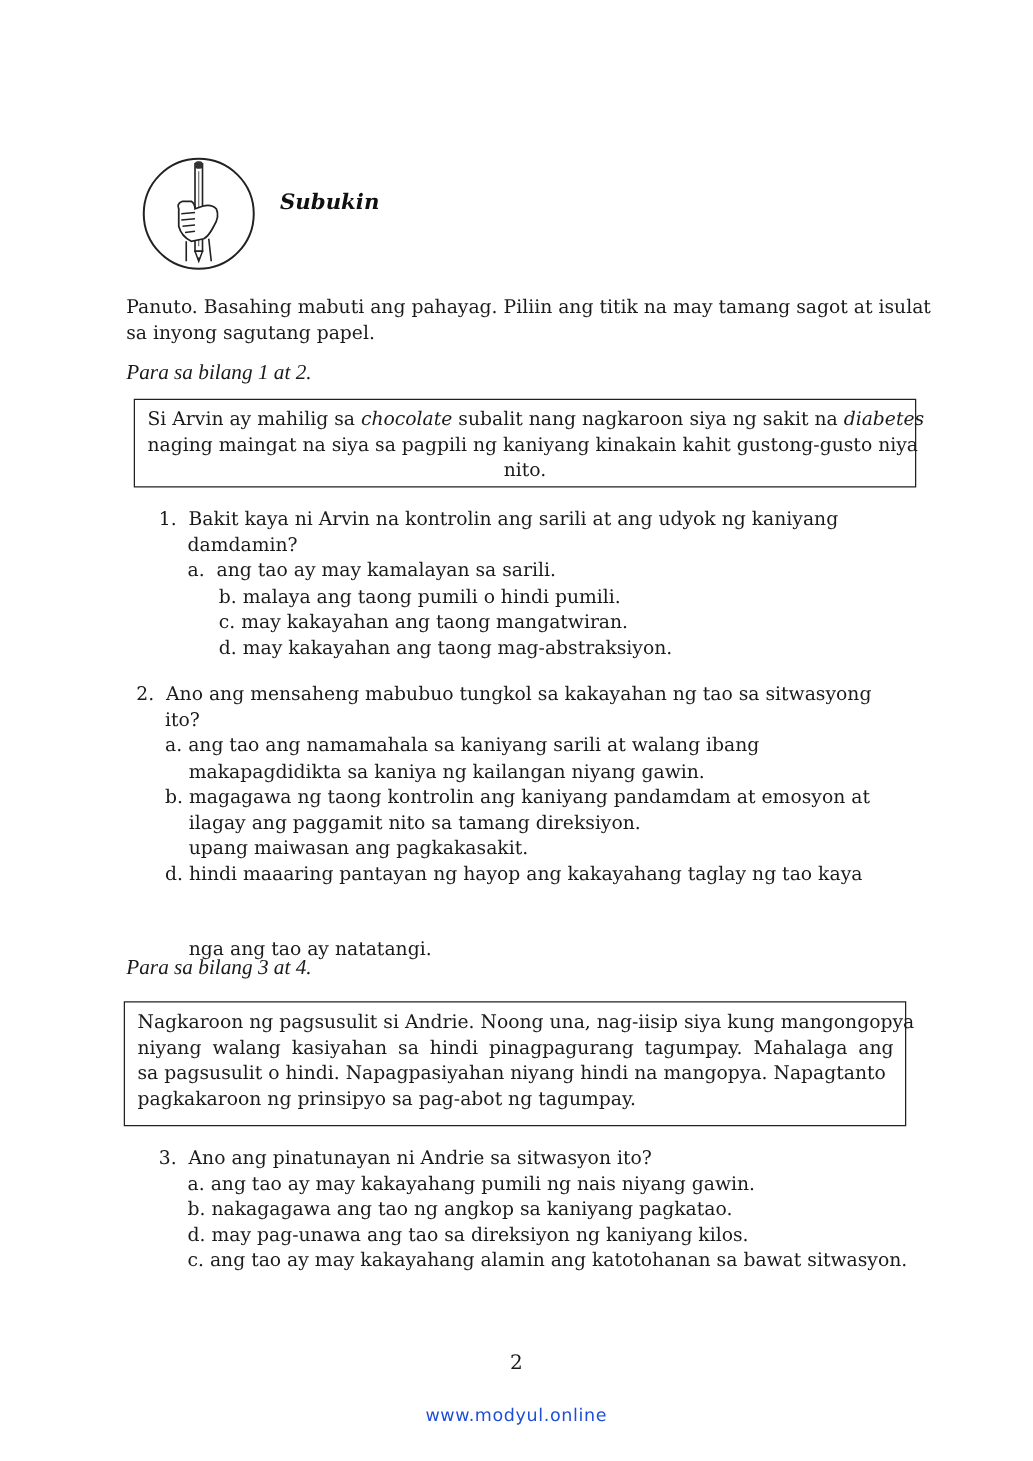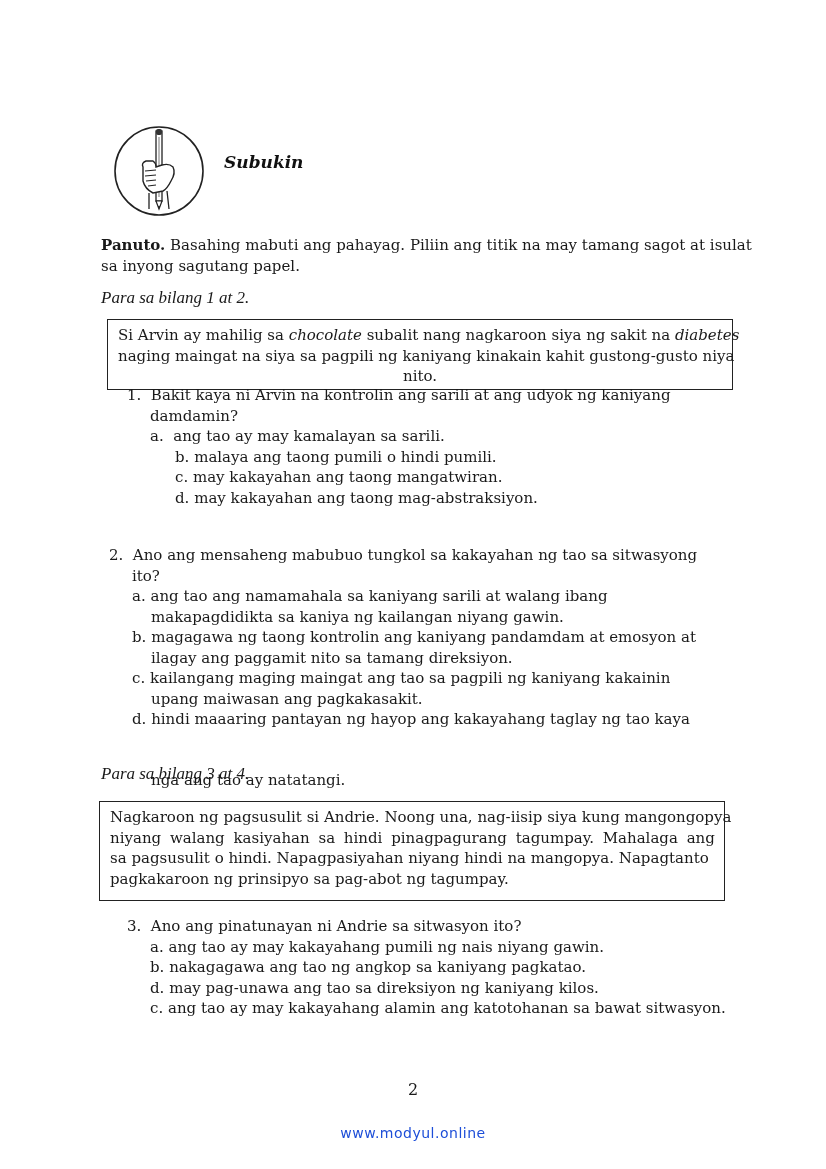--- a/index.html
+++ b/index.html
@@ -9,21 +9,21 @@
     color: #1a1a1a;
   }
   .abs { position: absolute; }
   .icon-circle { left: 113px; top: 125px; width: 92px; height: 92px; }
   .title {
     left: 224px; top: 152px; font-size: 17px; font-weight: bold; font-style: italic;
     font-family: "DejaVu Serif", serif; color: #111;
   }
   .txt { font-size: 15px; line-height: 20.5px; white-space: nowrap; }
   .panuto { left: 101px; top: 235px; }
-  .panuto b { font-weight: bold; text-align: center; }
+  .panuto b { font-weight: normal; text-align: center; }
   .para-label { font-style: italic; font-family: "Liberation Serif", serif; font-size: 17px; }
   .box {
     border: 1.5px solid #222; box-sizing: border-box; padding: 5px 10px;
   }
   .box1 { left: 107px; top: 319px; width: 626px; height: 71px; text-align: center; }
   .box2 { left: 99px; top: 801px; width: 626px; height: 100px; padding: 5px 10px; }
   .q { white-space: nowrap; }
   .pagenum { left: 0; width: 826px; top: 1080px; text-align: center; font-size: 16px; }
   .watermark {
     left: 0; width: 826px; top: 1125px; text-align: center; font-size: 14px;
@@ -56,42 +56,41 @@
 </div>
 
 <div class="abs para-label" style="left:101px; top:288px;">Para sa bilang 1 at 2.</div>
 
 <div class="abs box box1 txt">
   <div><span>Si Arvin ay mahilig sa </span><i>chocolate</i><span> subalit nang nagkaroon siya ng sakit na </span><i>diabetes</i></div>
   <div>naging maingat na siya sa pagpili ng kaniyang kinakain kahit gustong-gusto niya</div>
   <div>nito.</div>
 </div>
 
-<div class="abs txt q" style="left:127px; top:385px;">
+<div class="abs txt q" style="left:127px; top:405px;">
   <div><span>1.</span>&nbsp;&nbsp;<span>Bakit kaya ni Arvin na kontrolin ang sarili at ang udyok ng kaniyang</span></div>
   <div style="padding-left:23px;">damdamin?</div>
   <div style="padding-left:23px;"><span>a.</span>&nbsp;&nbsp;<span>ang tao ay may kamalayan sa sarili.</span></div>
   <div style="padding-left:48px;"><span>b.</span> <span>malaya ang taong pumili o hindi pumili.</span></div>
   <div style="padding-left:48px;"><span>c.</span> <span>may kakayahan ang taong mangatwiran.</span></div>
   <div style="padding-left:48px;"><span>d.</span> <span>may kakayahan ang taong mag-abstraksiyon.</span></div>
 </div>
 
 <div class="abs txt q" style="left:109px; top:545px;">
   <div><span>2.</span>&nbsp;&nbsp;<span>Ano ang mensaheng mabubuo tungkol sa kakayahan ng tao sa sitwasyong</span></div>
   <div style="padding-left:23px;">ito?</div>
   <div style="padding-left:23px;">
     <div><span>a.</span> <span>ang tao ang namamahala sa kaniyang sarili at walang ibang</span></div>
     <div style="padding-left:19px;">makapagdidikta sa kaniya ng kailangan niyang gawin.</div>
   </div>
   <div style="padding-left:23px;">
     <div><span>b.</span> <span>magagawa ng taong kontrolin ang kaniyang pandamdam at emosyon at</span></div>
     <div style="padding-left:19px;">ilagay ang paggamit nito sa tamang direksiyon.</div>
   </div>
   <div style="padding-left:23px;">
-    <div><span>c.</span> <span>kailangang maging maingat ang tao sa pagpili ng kaniyang kakainin</span></div>
     <div style="padding-left:19px;">upang maiwasan ang pagkakasakit.</div>
   </div>
   <div style="padding-left:23px;">
     <div><span>d.</span> <span>hindi maaaring pantayan ng hayop ang kakayahang taglay ng tao kaya</span></div>
     <div style="padding-left:19px;margin-top:40px;">nga ang tao ay natatangi.</div>
   </div>
 </div>
 
 <div class="abs para-label" style="left:101px; top:764px;">Para sa bilang 3 at 4.</div>
 

